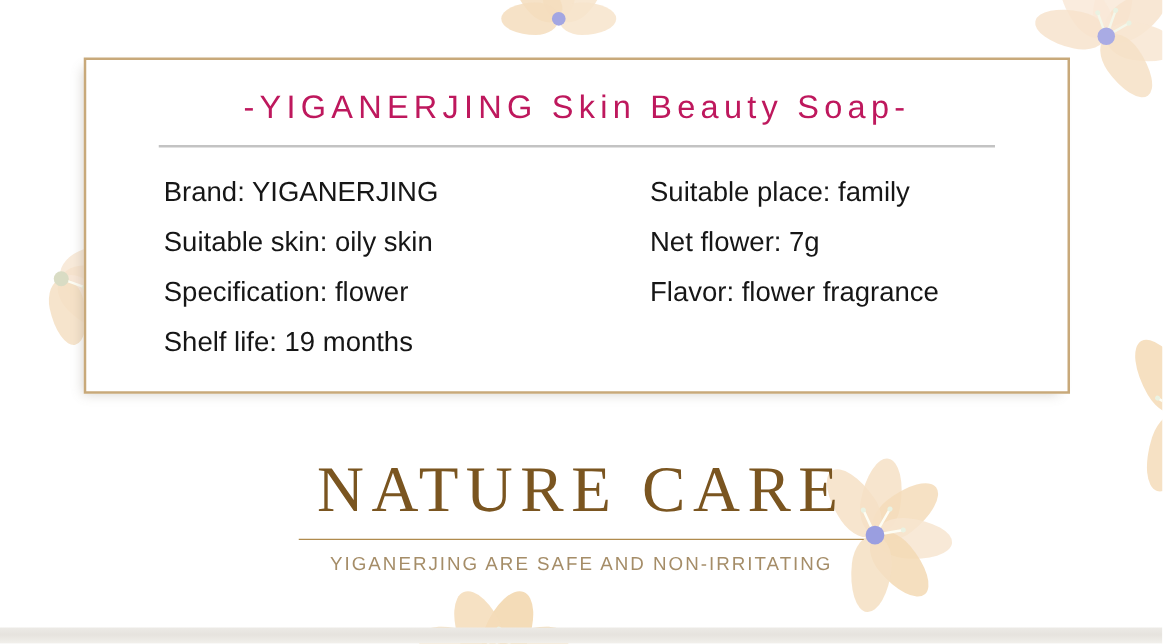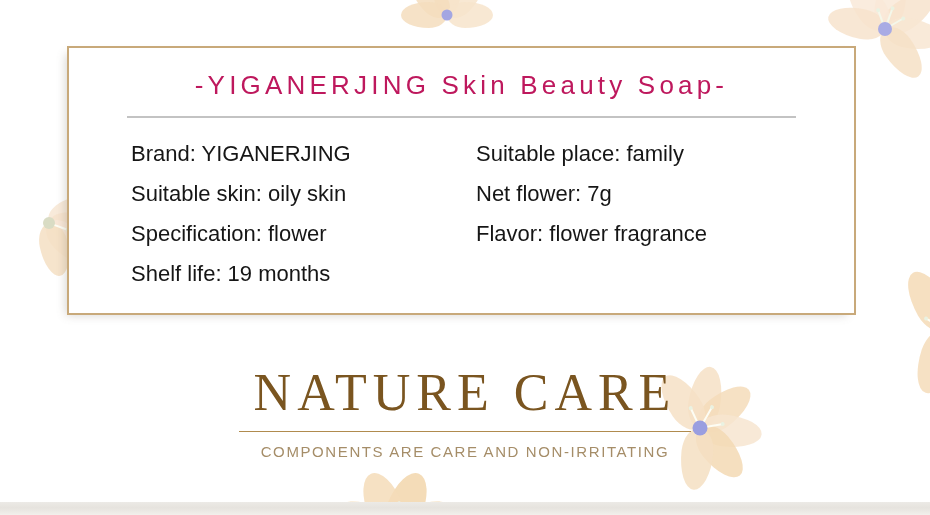--- a/index.html
+++ b/index.html
@@ -88,20 +88,21 @@
   }
   #title-rule {
     height: 2px;
     background: #c3c3c3;
     margin: 15px 58px 0 58px;
   }
   #spec-columns {
     display: flex;
     margin: 16px 0 0 0;
     padding: 0 14px 0 62px;
+    gap: 44px;
   }
   .spec-col {
     flex: 0 0 auto;
   }
   .spec-col.left { width: 345px; }
   .spec-col.right { width: 360px; }
   .spec-line {
     font-size: 22px;
     line-height: 40px;
     color: #161616;
@@ -252,18 +253,18 @@
         <div class="spec-line">Net flower: 7g</div>
         <div class="spec-line">Flavor: flower fragrance</div>
       </div>
 
     </div>
   </div>
 
   <div id="nature-block">
     <div id="nature-title">NATURE CARE</div>
     <div id="nature-rule"></div>
-    <div id="nature-tagline">COMPONENTS ARE CARE AND NON-IRRITATING</div>
+    <div id="nature-tagline">YIGANERJING ARE SAFE AND NON-IRRITATING</div>
   </div>
 
   <div id="bottom-band"></div>
 
 </div>
 
 </body></html>

